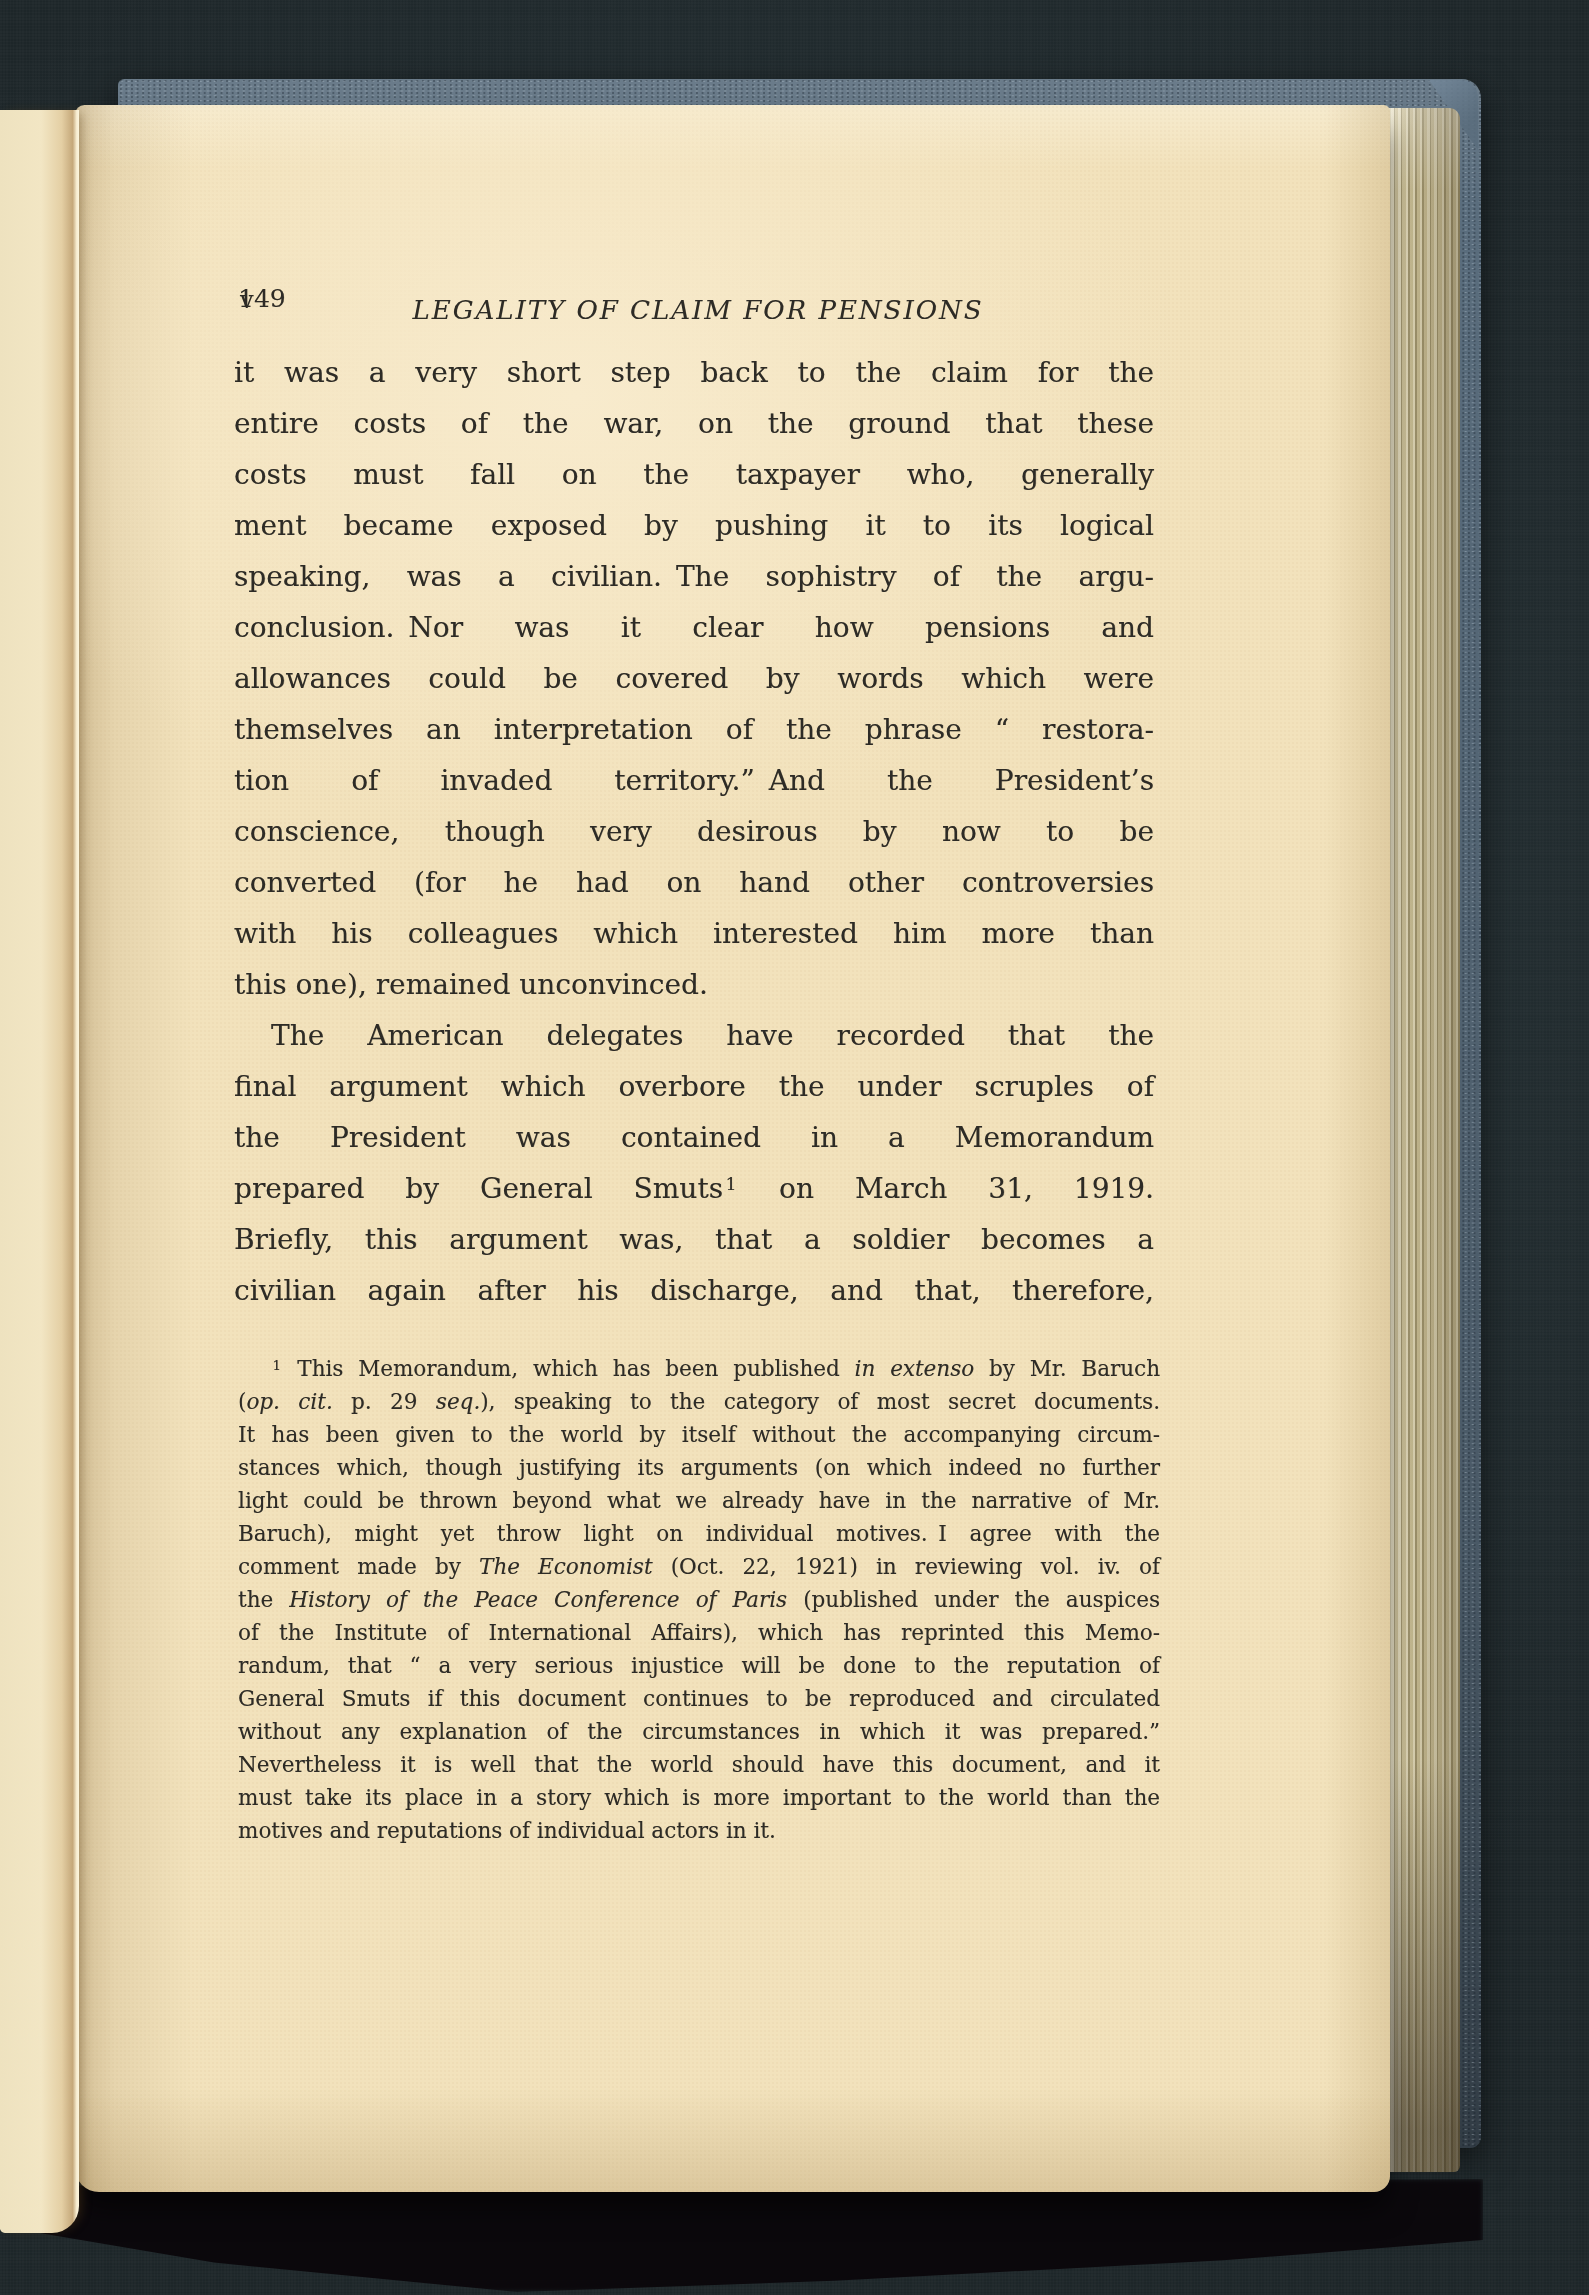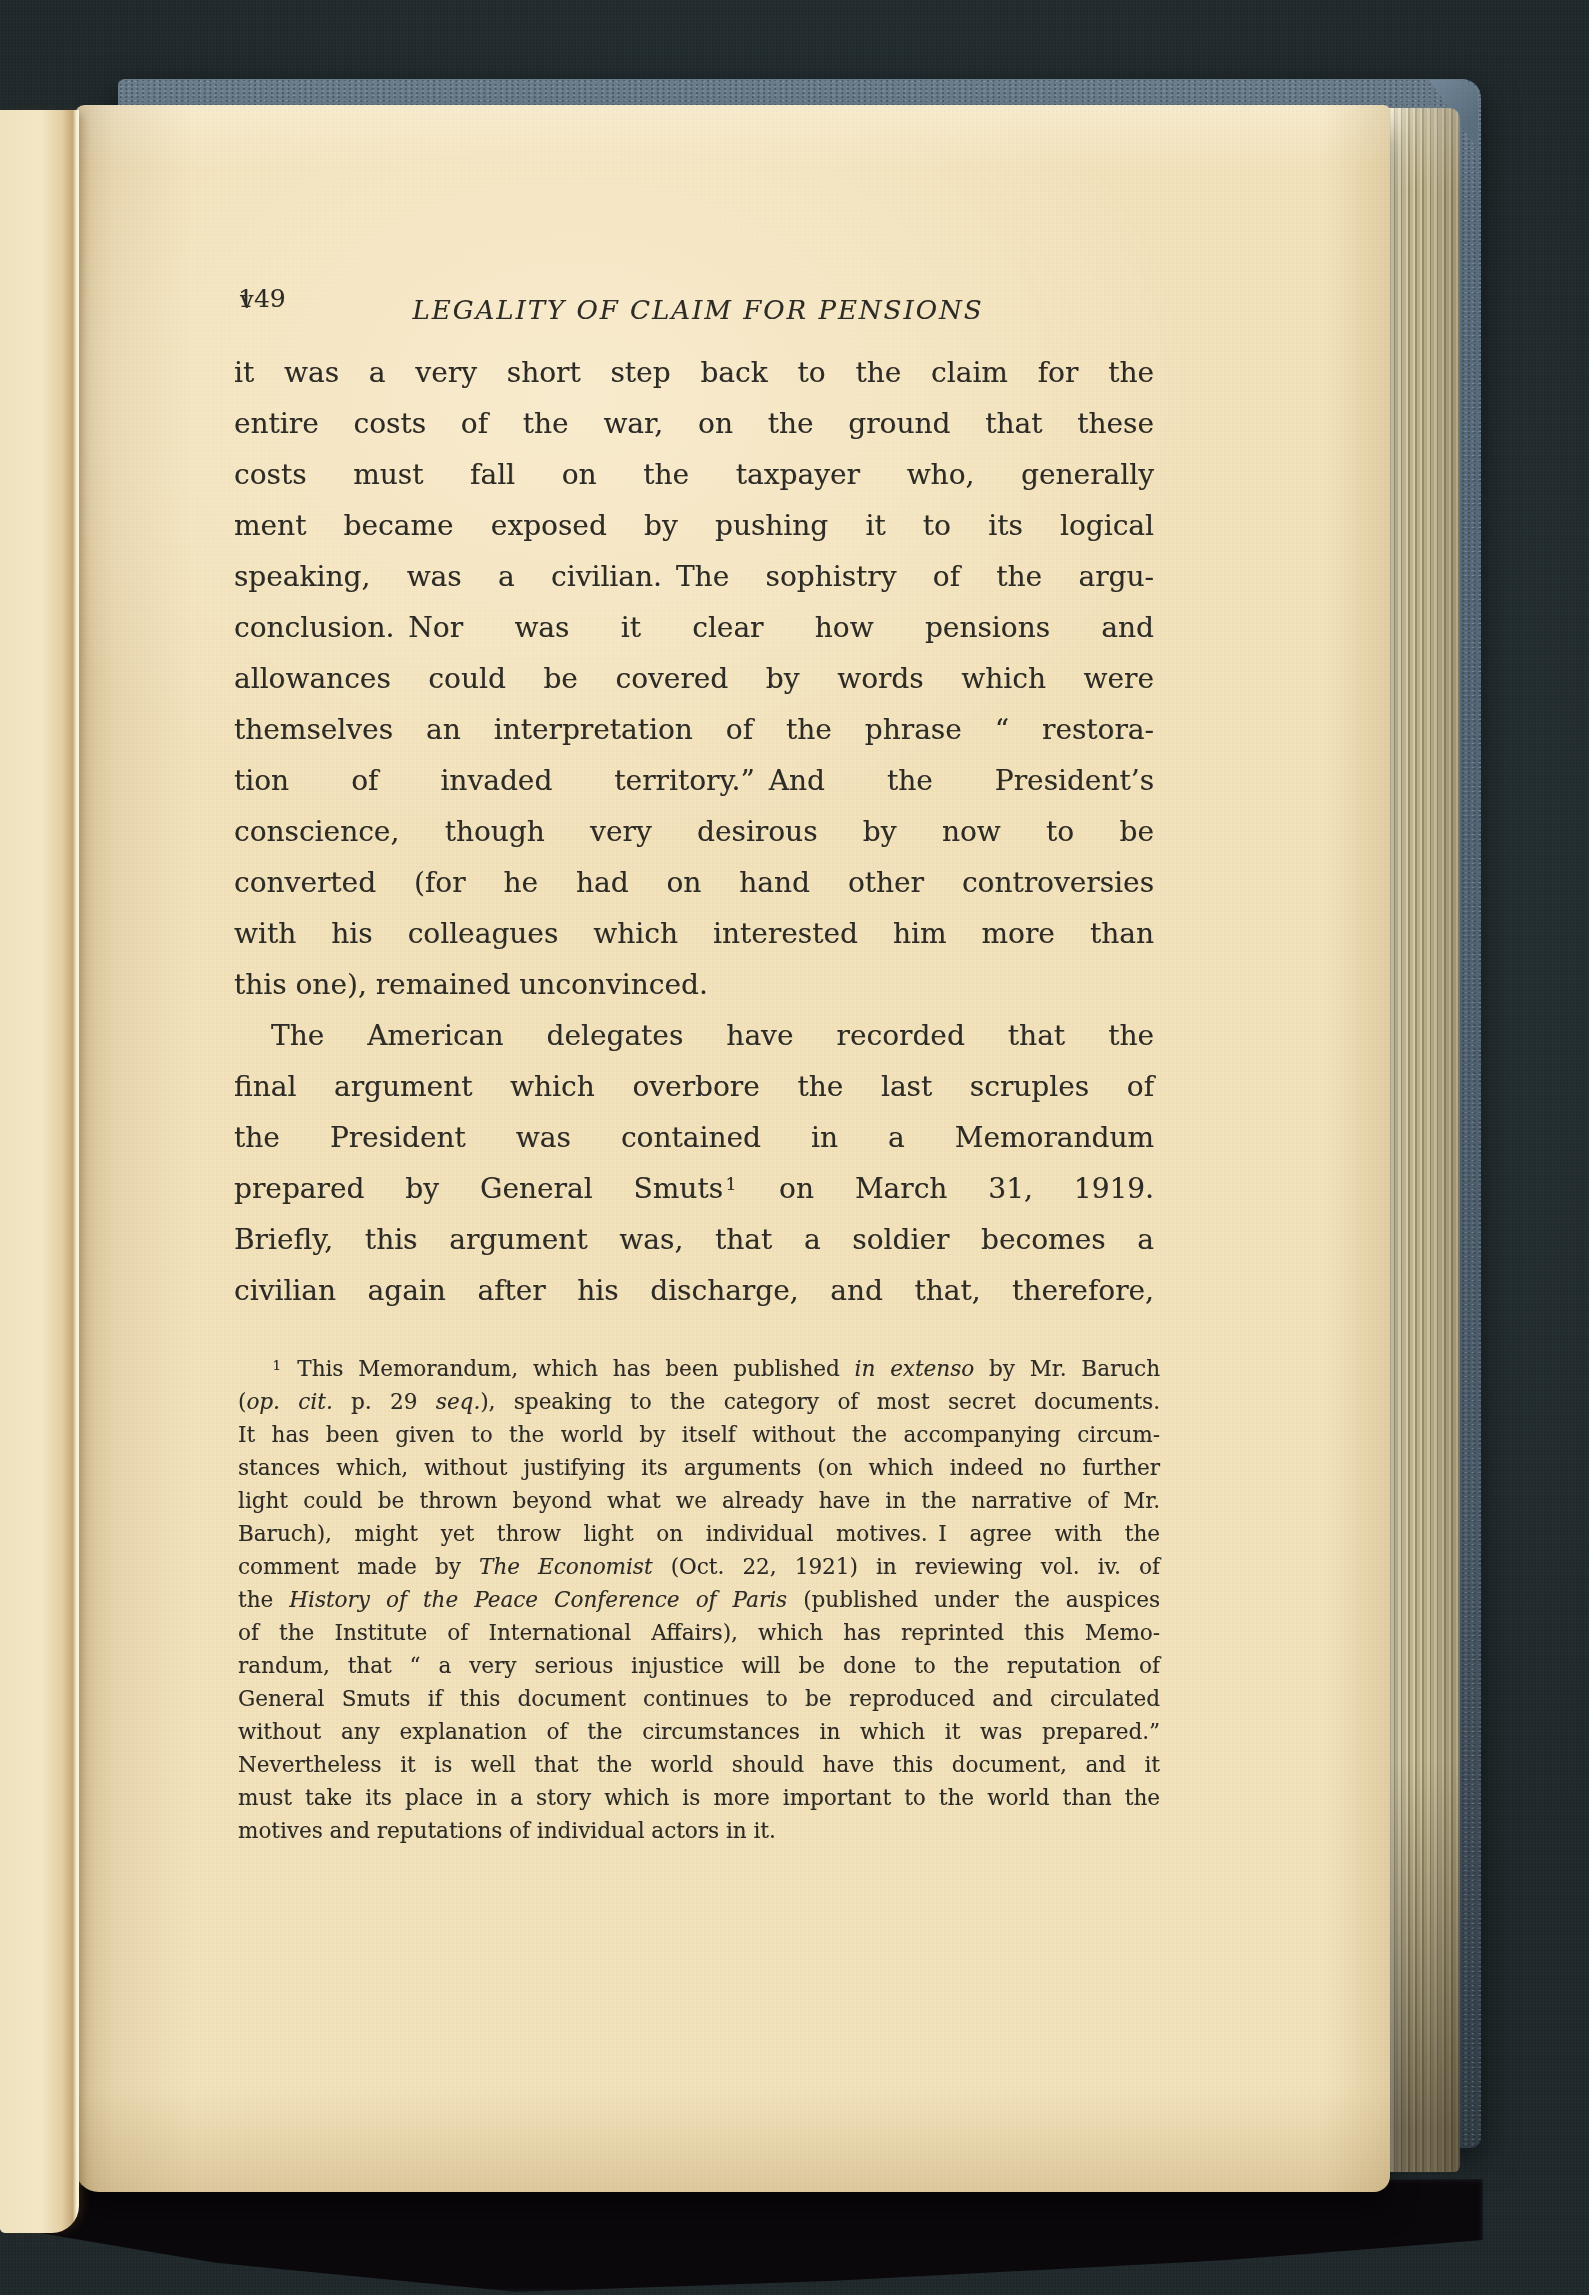--- a/index.html
+++ b/index.html
@@ -143,31 +143,31 @@
       <div class="body-line"><span>speaking, was a civilian. The sophistry of the argu-</span></div>
       <div class="body-line"><span>conclusion. Nor was it clear how pensions and</span></div>
       <div class="body-line"><span>allowances could be covered by words which were</span></div>
       <div class="body-line"><span>themselves an interpretation of the phrase “ restora-</span></div>
       <div class="body-line"><span>tion of invaded territory.” And the President’s</span></div>
       <div class="body-line"><span>conscience, though very desirous by now to be</span></div>
       <div class="body-line"><span>converted (for he had on hand other controversies</span></div>
       <div class="body-line"><span>with his colleagues which interested him more than</span></div>
       <div class="body-line no-just"><span>this one), remained unconvinced.</span></div>
       <div class="body-line indent"><span>The American delegates have recorded that the</span></div>
-      <div class="body-line"><span>final argument which overbore the last scruples of</span></div>
+      <div class="body-line"><span>final argument which overbore the under scruples of</span></div>
       <div class="body-line"><span>the President was contained in a Memorandum</span></div>
       <div class="body-line"><span>prepared by General Smuts</span><span class="sup">1</span><span> on March 31, 1919.</span></div>
       <div class="body-line"><span>Briefly, this argument was, that a soldier becomes a</span></div>
       <div class="body-line"><span>civilian again after his discharge, and that, therefore,</span></div>
     </div>
   <div id="footnote-text" class="print">
       <div class="footnote-line indent"><span class="sup">1</span><span> This Memorandum, which has been published </span><span class="it">in extenso</span><span> by Mr. Baruch</span></div>
       <div class="footnote-line"><span>(</span><span class="it">op. cit.</span><span> p. 29 </span><span class="it">seq.</span><span>), speaking to the category of most secret documents.</span></div>
       <div class="footnote-line"><span>It has been given to the world by itself without the accompanying circum-</span></div>
-      <div class="footnote-line"><span>stances which, without justifying its arguments (on which indeed no further</span></div>
+      <div class="footnote-line"><span>stances which, though justifying its arguments (on which indeed no further</span></div>
       <div class="footnote-line"><span>light could be thrown beyond what we already have in the narrative of Mr.</span></div>
       <div class="footnote-line"><span>Baruch), might yet throw light on individual motives. I agree with the</span></div>
       <div class="footnote-line"><span>comment made by </span><span class="it">The Economist</span><span> (Oct. 22, 1921) in reviewing vol. iv. of</span></div>
       <div class="footnote-line"><span>the </span><span class="it">History of the Peace Conference of Paris</span><span> (published under the auspices</span></div>
       <div class="footnote-line"><span>of the Institute of International Affairs), which has reprinted this Memo-</span></div>
       <div class="footnote-line"><span>randum, that “ a very serious injustice will be done to the reputation of</span></div>
       <div class="footnote-line"><span>General Smuts if this document continues to be reproduced and circulated</span></div>
       <div class="footnote-line"><span>without any explanation of the circumstances in which it was prepared.”</span></div>
       <div class="footnote-line"><span>Nevertheless it is well that the world should have this document, and it</span></div>
       <div class="footnote-line"><span>must take its place in a story which is more important to the world than the</span></div>

